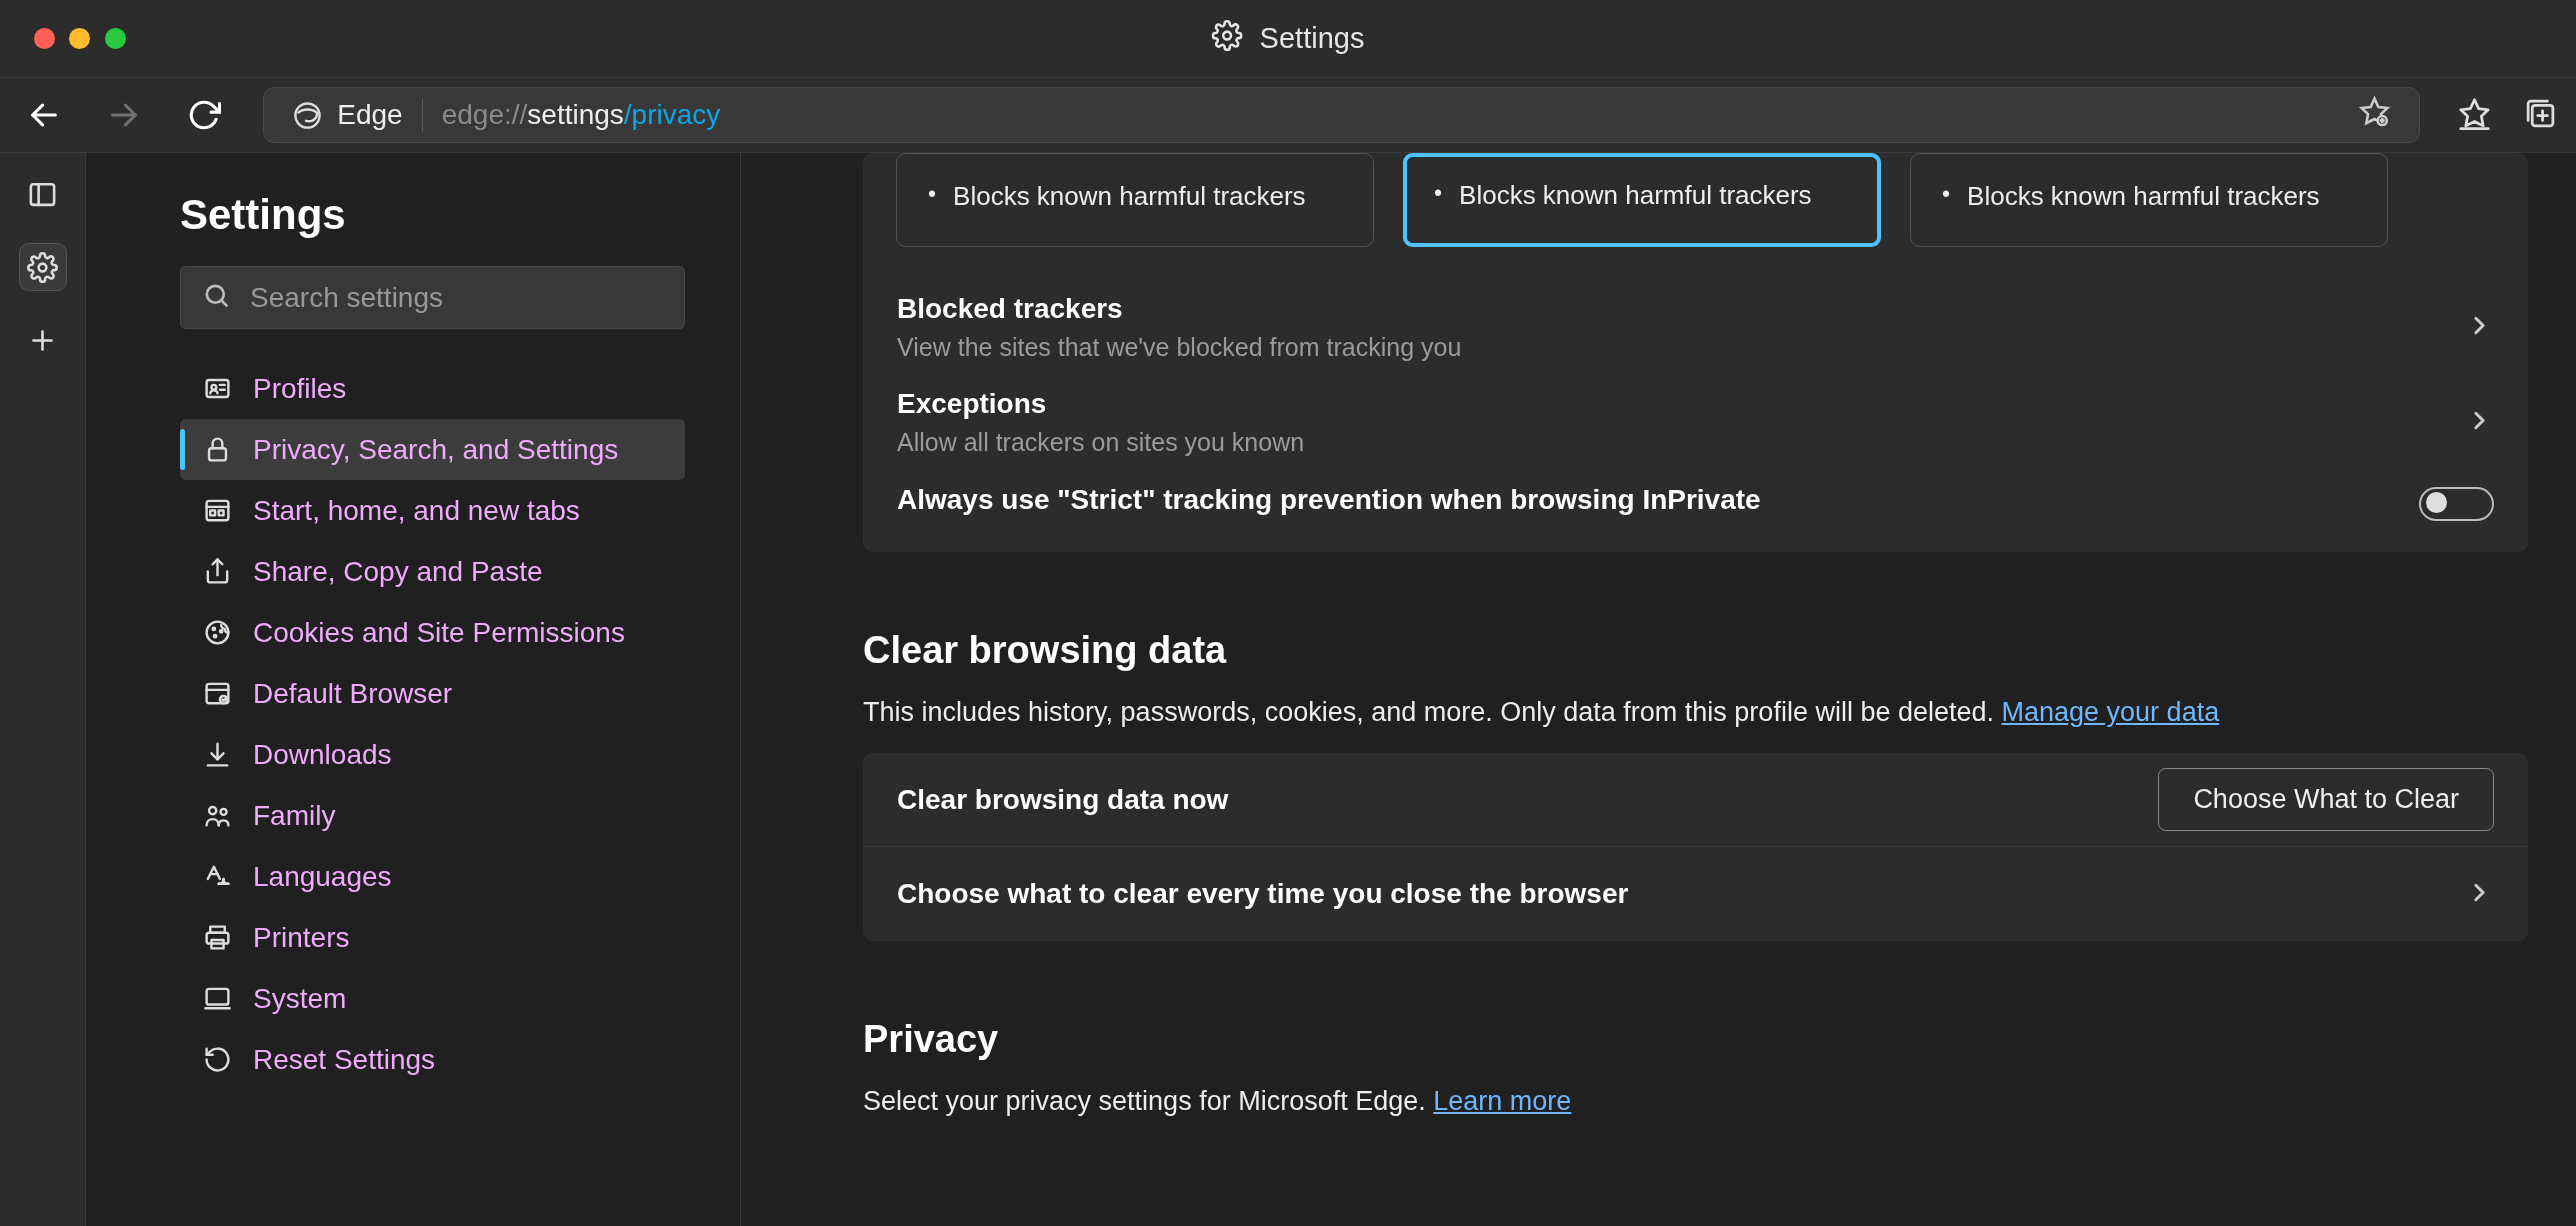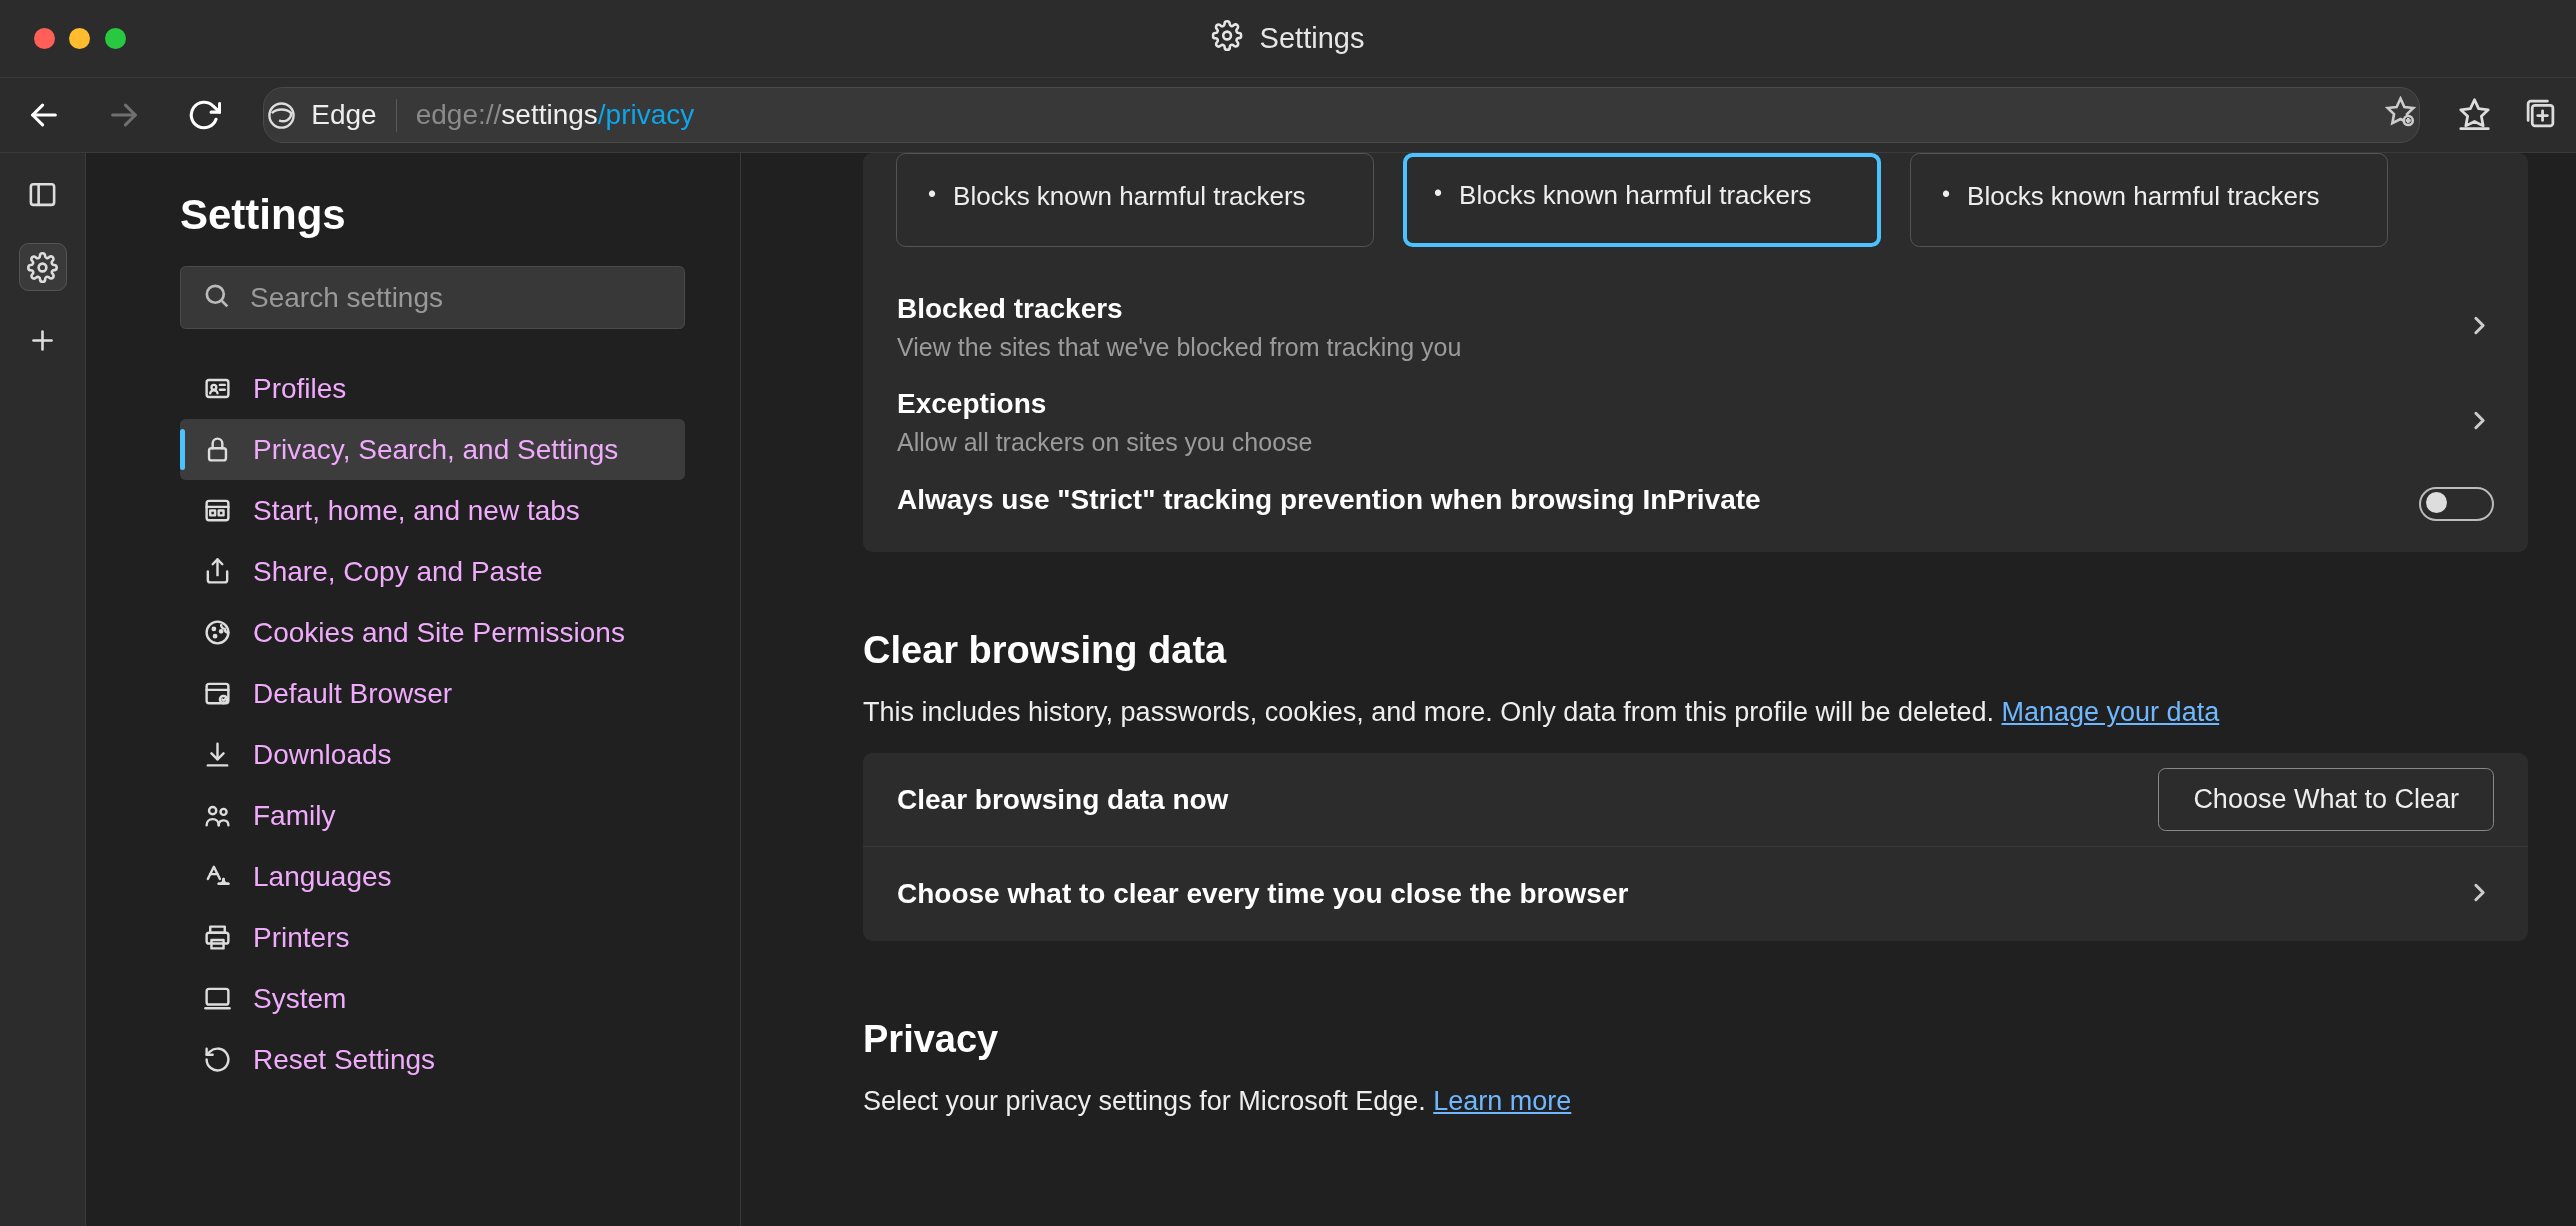--- a/index.html
+++ b/index.html
@@ -41,23 +41,23 @@
     gap: 38px;
     border-bottom: 1px solid #3a3a3a;
   }
   .nav-btn { width: 42px; height: 42px; display:flex; align-items:center; justify-content:center; }
   .nav-btn svg { width: 34px; height: 34px; stroke: #fff; stroke-width: 2.2; fill: none; stroke-linecap: round; stroke-linejoin: round; }
   .nav-btn.disabled svg { stroke: #707070; }
   .addressbar {
     flex: 1; height: 56px;
     background: #383838;
     border: 1px solid #4a4a4a;
-    border-radius: 20px;
+    border-radius: 11px;
     display: flex; align-items: center;
-    padding: 0 3px;
+    padding: 0 29px;
     gap: 19px;
     font-size: 28px;
   }
   .addr-edge { display:flex; align-items:center; gap:15.3px; font-weight:500; color:#eee; }
   .edge-logo { width: 29px; height: 29px; }
   .addr-divider { width:1px; height:33px; background:#5a5a5a; }
   .addr-url .dim { color: #8a8a8a; }
   .addr-url .bright { color: #eee; }
   .addr-url .dim2 { color: #0ea5e9; }
   .addr-star { margin-left:auto; }
@@ -441,21 +441,21 @@
         <span class="chevron">
           <svg viewBox="0 0 24 24">
               <polyline points="9 6 15 12 9 18"></polyline>
             </svg>
         </span>
       </div>
 
       <div class="row clickable">
         <div class="row-text">
           <div class="row-title">Exceptions</div>
-          <div class="row-sub">Allow all trackers on sites you choose</div>
+          <div class="row-sub">Allow all trackers on sites you known</div>
         </div>
         <span class="chevron">
           <svg viewBox="0 0 24 24">
               <polyline points="9 6 15 12 9 18"></polyline>
             </svg>
         </span>
       </div>
 
       <div class="row">
         <div class="row-text">

